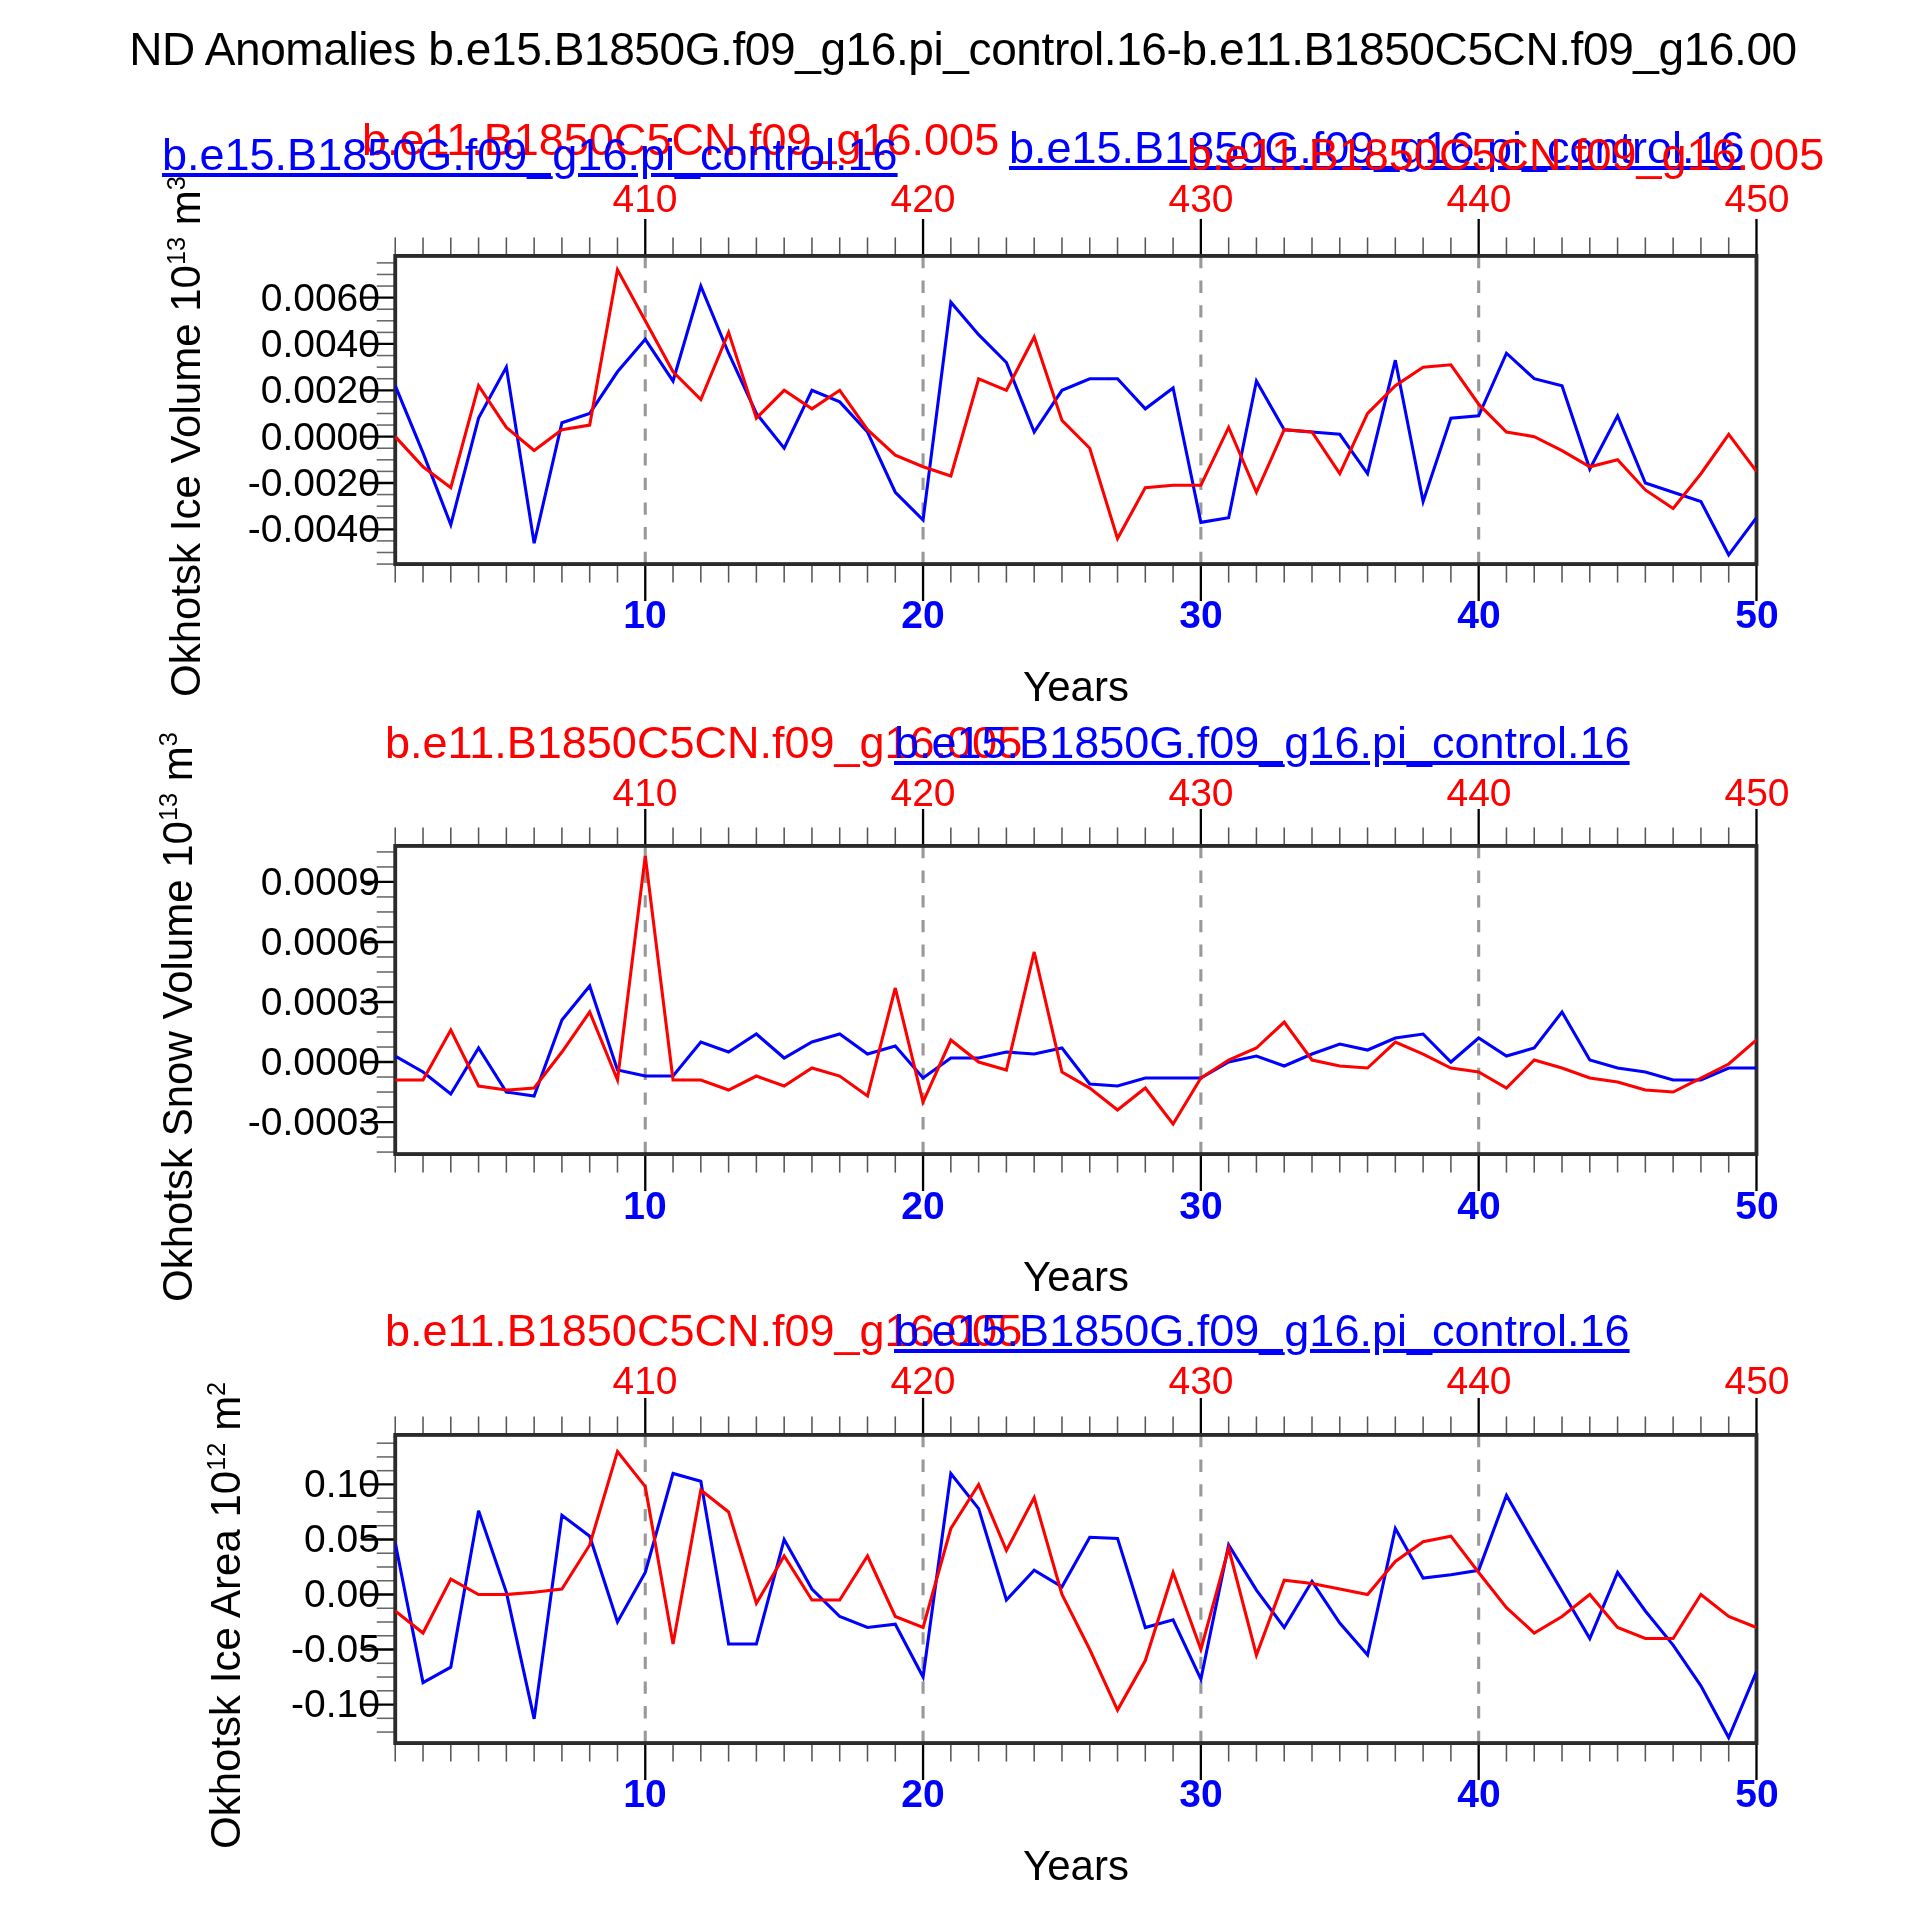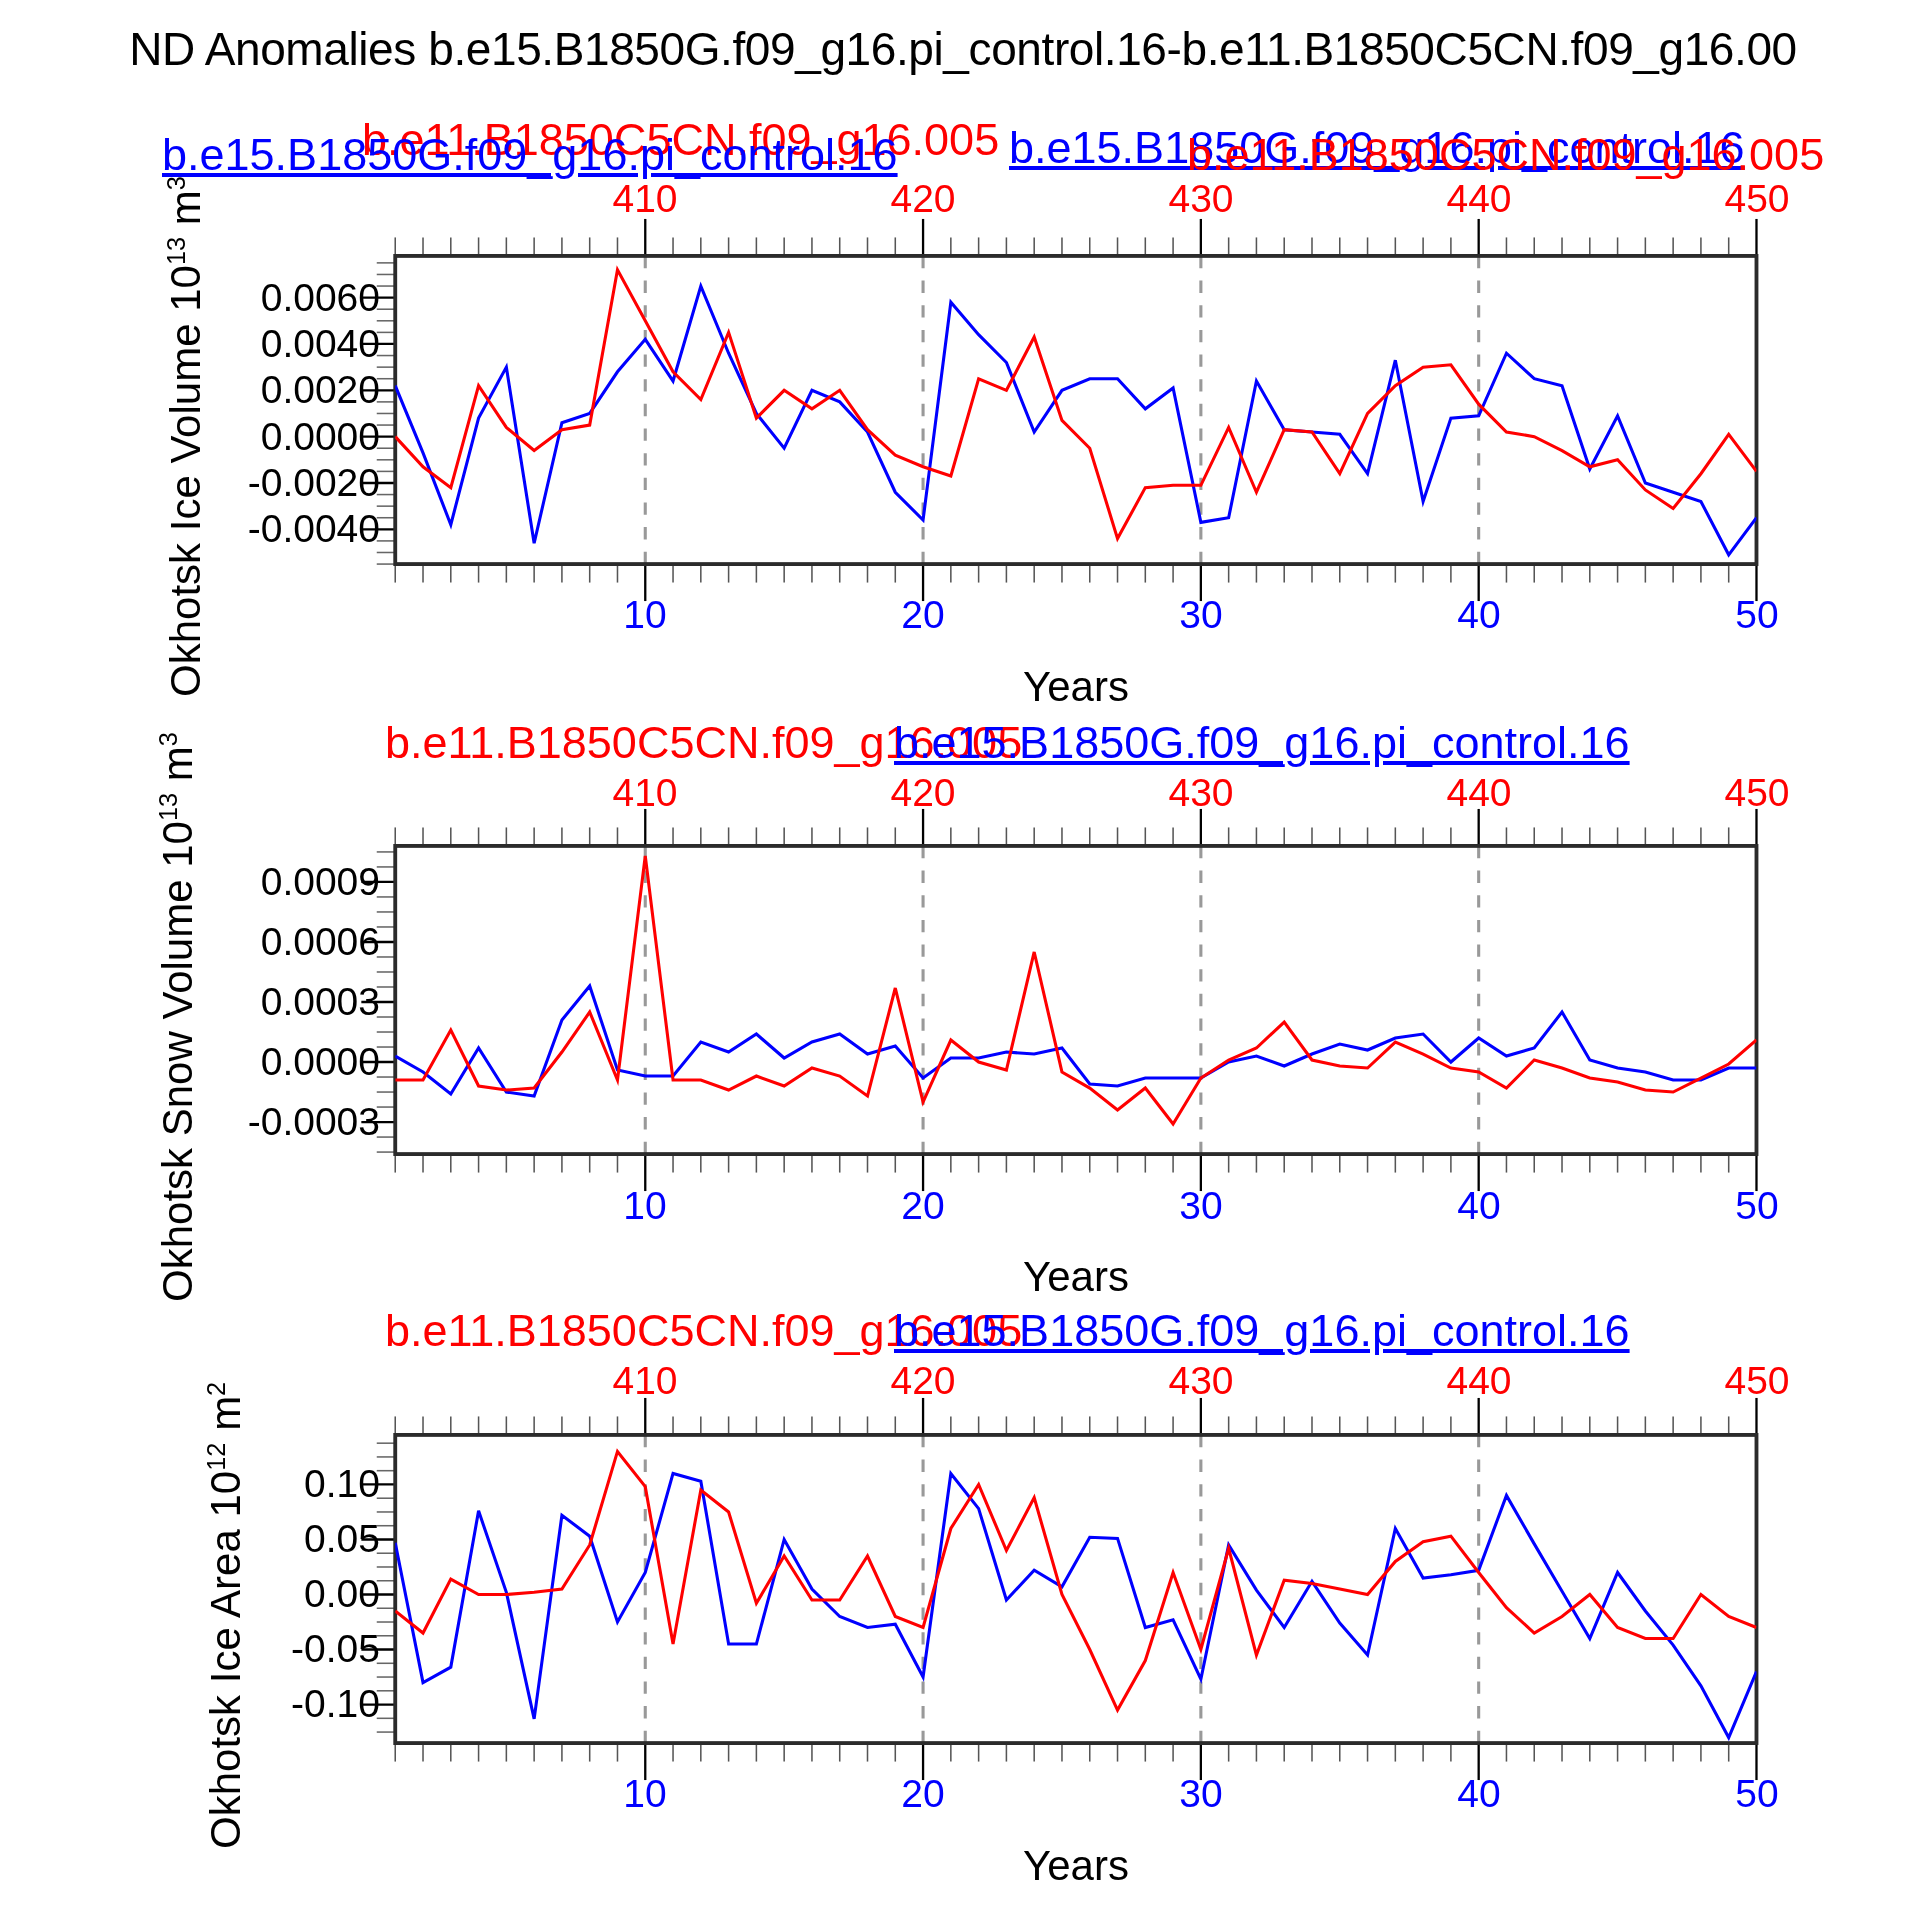--- a/index.html
+++ b/index.html
@@ -6,21 +6,21 @@
   body{width:1926px;height:1926px;position:relative;overflow:hidden;
        font-family:"Liberation Sans",sans-serif;color:#000;}
   .fig{position:absolute;left:0;top:0;width:1926px;height:1926px;}
   #main-title{position:absolute;left:0;top:21.6px;width:1926px;text-align:center;
       font-size:46px;white-space:nowrap;color:#000;letter-spacing:-0.4px;}
   .hdr-red{position:absolute;font-size:45px;color:#ff0000;white-space:nowrap;}
   .hdr-blue{position:absolute;font-size:45px;color:#0000ff;white-space:nowrap;text-decoration:underline;}
   .toptick{position:absolute;font-size:39px;color:#ff0000;white-space:nowrap;
            transform:translateX(-50%);}
   .bottick{position:absolute;font-size:39px;color:#0000ff;white-space:nowrap;
-           transform:translateX(-50%);}
+           transform:translateX(-50%);font-weight:bold;}
   .ytick{position:absolute;font-size:39px;color:#000;white-space:nowrap;
          text-align:right;transform:translateY(-50%);}
   .xlab{position:absolute;font-size:42px;color:#000;white-space:nowrap;
         transform:translateX(-50%);text-align:center;}
   .ylab{position:absolute;font-size:42px;color:#000;white-space:nowrap;
         transform-origin:0 0;}
   .ylab sup{font-size:25.4px;vertical-align:super;}
   svg{display:block;overflow:visible;}
 </style>
 </head>

